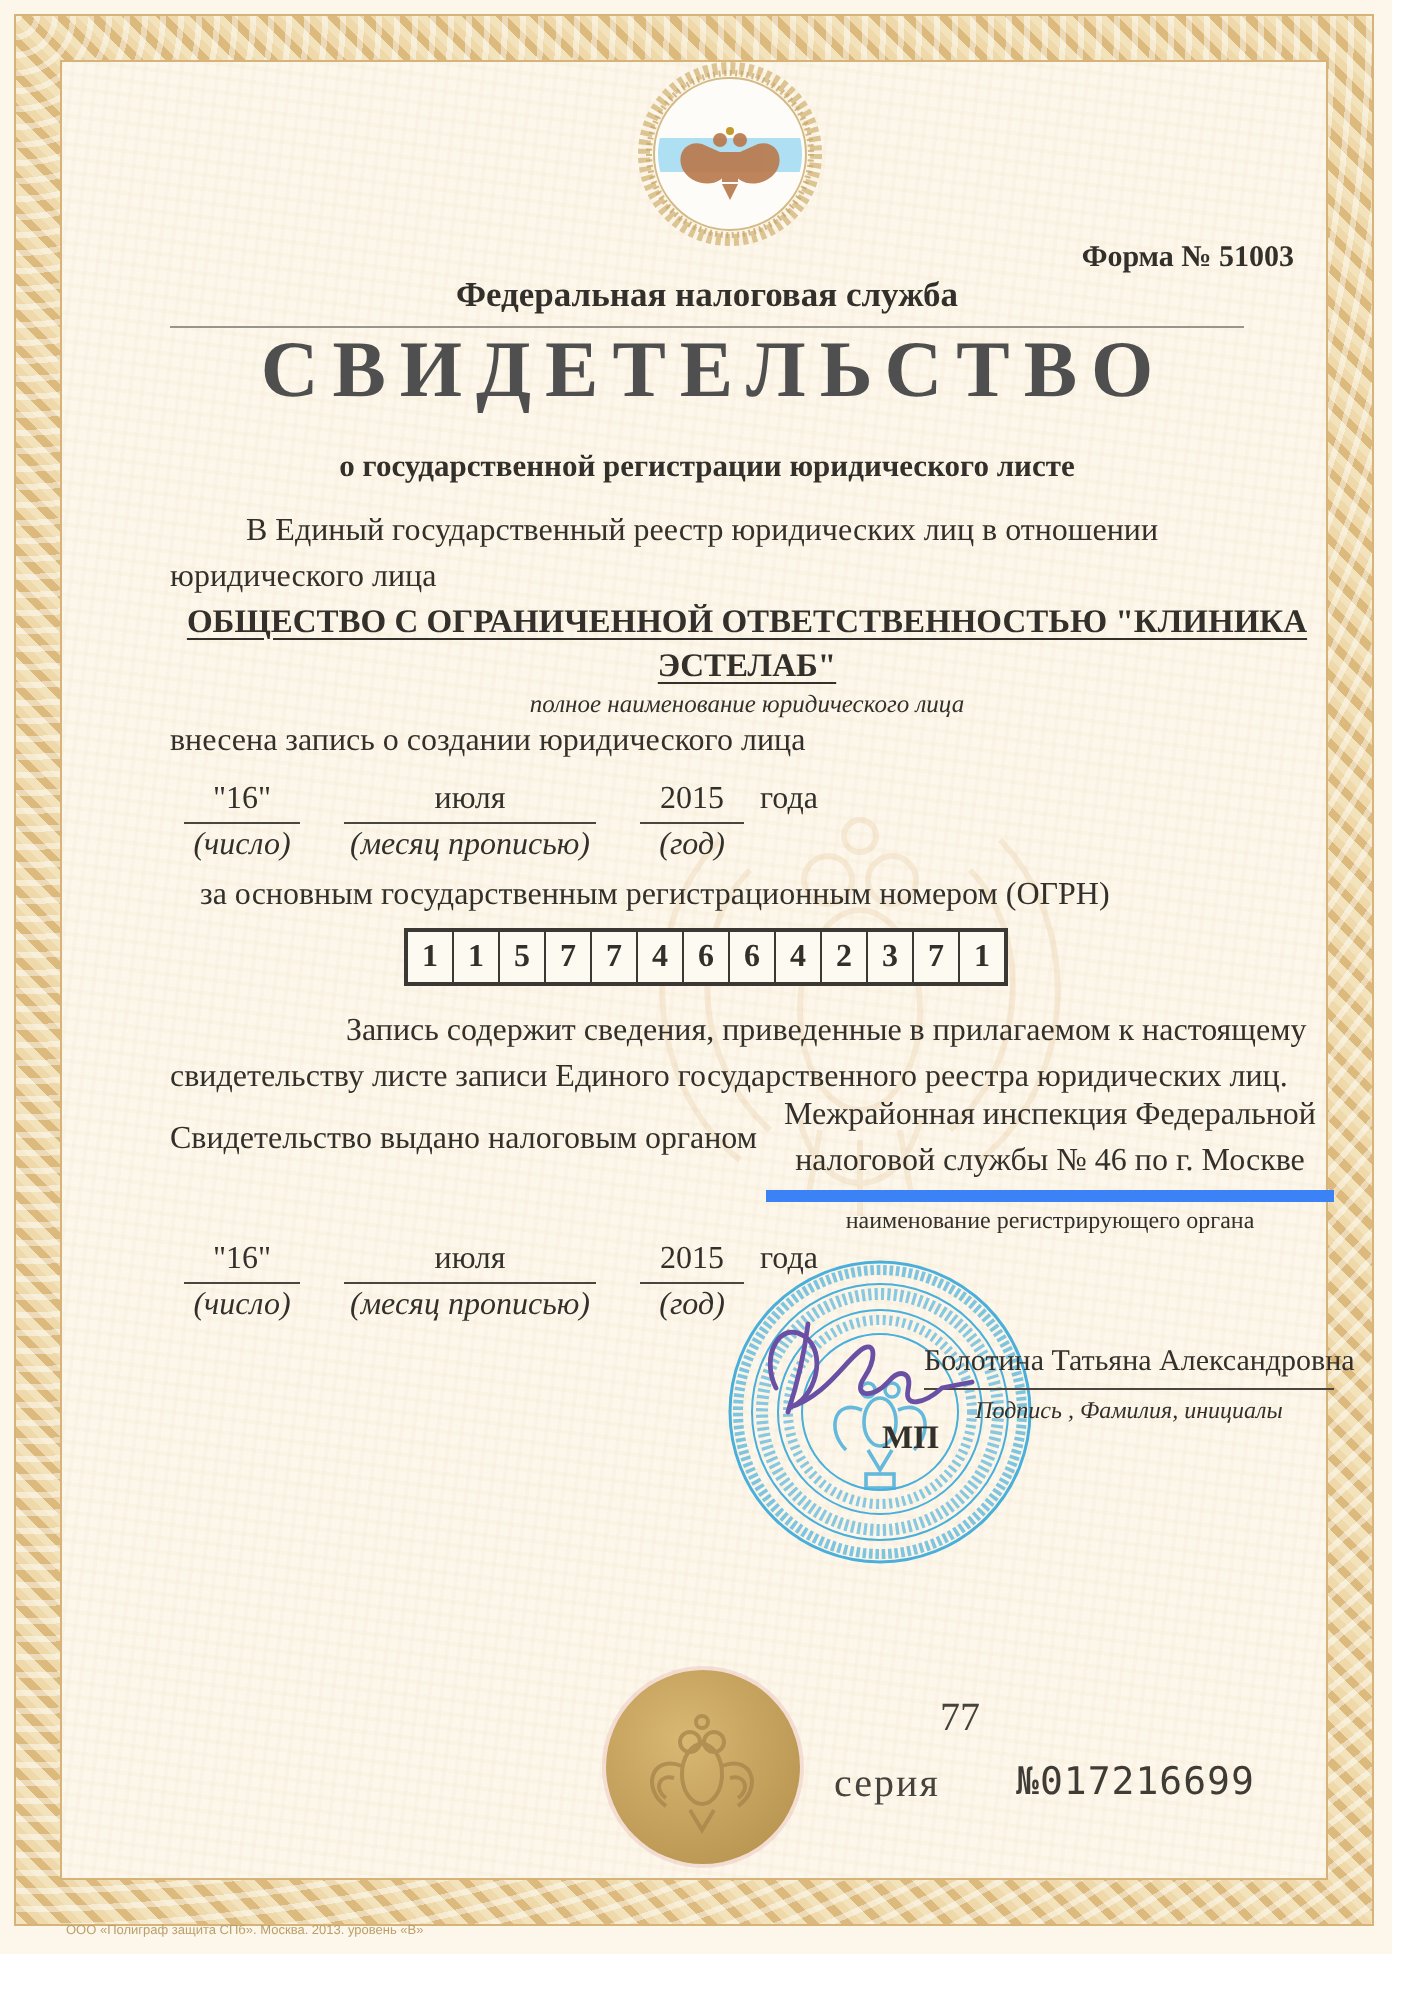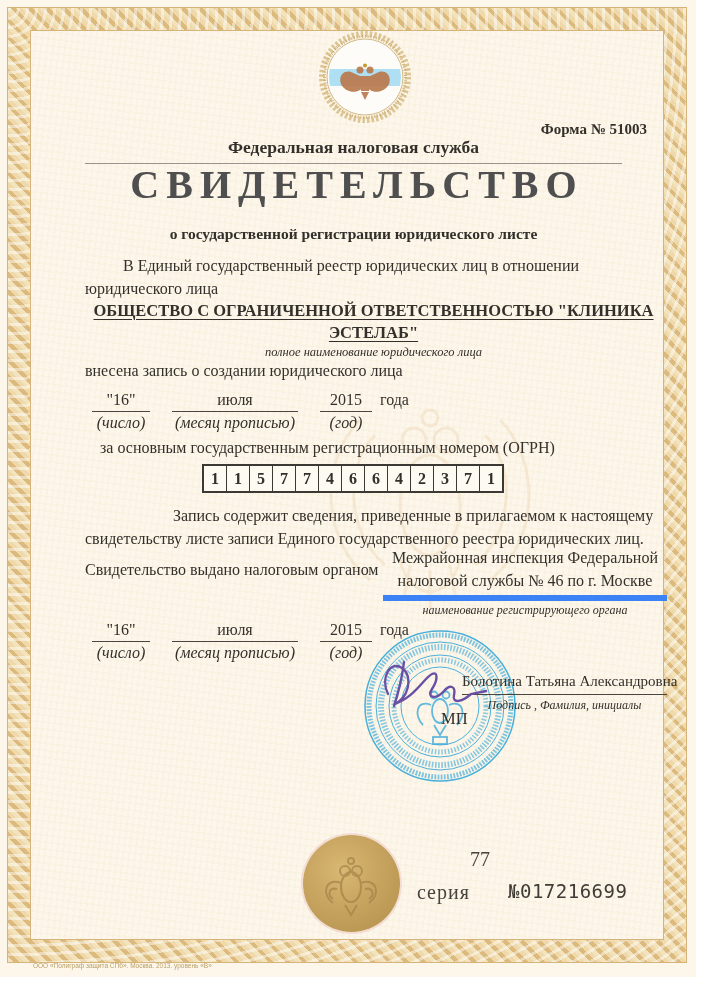--- a/index.html
+++ b/index.html
@@ -55,27 +55,27 @@
   .ogrn-cell{width:22px;height:25px;display:flex;align-items:center;justify-content:center;
     font-size:16px;font-weight:bold;border-left:1px solid #3c3833;}
   .ogrn-cell:first-child{border-left:none;}
 
   .note{top:505px;left:85px;width:582px;font-size:16px;line-height:22.5px;z-index:2;}
   .note .ind{padding-left:88px;}
 
   .issued-label{top:561px;left:85px;font-size:16px;z-index:2;}
   .authority{top:546px;left:383px;width:284px;text-align:center;z-index:2;}
   .authority-lines{font-size:16px;line-height:23px;border-bottom:6px solid #3b82f6;padding-bottom:3px;}
-  .authority-caption{font-style:italic;font-size:12px;padding-top:2px;}
+  .authority-caption{font-size:12px;padding-top:2px;}
 
   .inspector{top:665px;left:85px;font-size:16px;line-height:22px;z-index:2;}
 
   .stamp{left:363px;top:629px;z-index:3;opacity:.92;}
   .signature{left:374px;top:642px;z-index:5;}
-  .mp-label{left:441px;top:709px;font-size:16.5px;font-weight:normal;z-index:4;}
+  .mp-label{left:441px;top:709px;font-size:16.5px;font-weight:bold;z-index:4;}
   .name{left:462px;top:673px;font-size:15px;white-space:nowrap;z-index:4;}
   .name-line{left:462px;top:694px;width:205px;height:1px;background:#4a453e;z-index:4;}
   .sig-caption{left:462px;top:698px;width:205px;text-align:center;font-style:italic;font-size:12px;z-index:4;}
 
   .seal{
     left:303px;top:835px;width:97px;height:97px;border-radius:50%;z-index:2;
     background:radial-gradient(circle at 40% 36%, #d8b873, #c3a05c 55%, #b5924c 90%);
     box-shadow:0 0 0 2px rgba(235,190,186,0.45);
   }
   .serial-label{left:417px;top:881px;font-size:20px;letter-spacing:1px;color:#46423c;z-index:2;}

